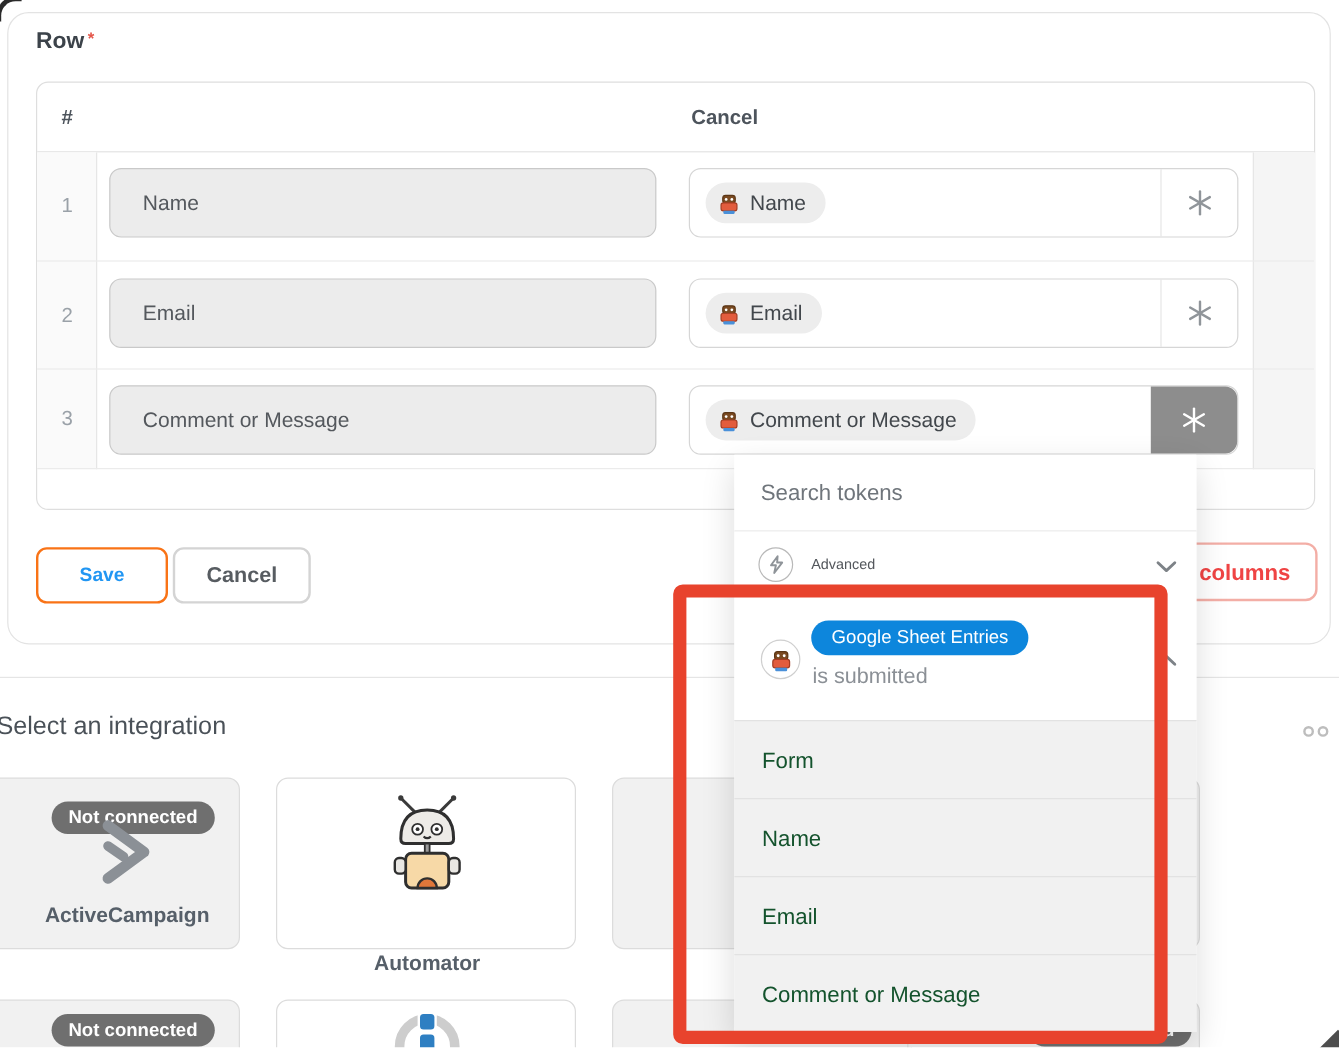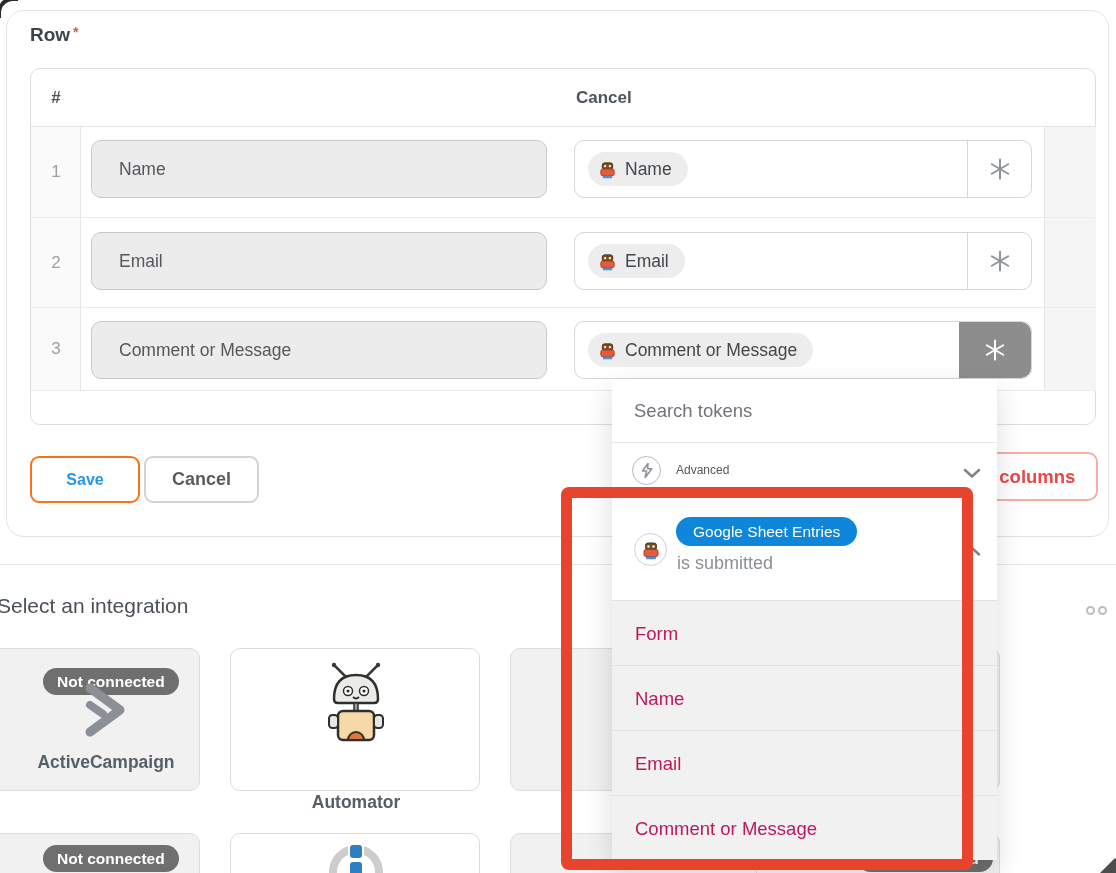--- a/index.html
+++ b/index.html
@@ -87,21 +87,21 @@
   .dd-chevron { position:absolute; right:16px; top:22px; }
   .dd-scrollthumb { position:absolute; right:15px; top:68px; width:6px; height:40px; background:#c6c6c6; border-radius:3px; }
   .dd-trigger { position:relative; height:102px; background:#fff; }
   .dd-avatar { position:absolute; left:22px; top:35px; width:33px; height:33px; border:1px solid #cfcfcf;
     border-radius:50%; display:flex; align-items:center; justify-content:center; background:#fff; }
   .dd-pill { position:absolute; left:64px; top:19px; height:29px; line-height:29px; border-radius:15px;
     background:#0d86dc; color:#fff; font-weight:400; font-size:15.5px; padding:0 17px; white-space:nowrap; }
   .dd-subtitle { position:absolute; left:65px; top:55px; color:#8b9096; font-size:18px; }
   .dd-chevron-up { position:absolute; right:16px; top:45px; }
   .dd-item { height:65px; line-height:65px; padding-left:23px; background:#f1f1f1;
-    border-top:1px solid #e2e2e2; color:#be185d; font-size:18.5px; }
+    border-top:1px solid #e2e2e2; color:#14532d; font-size:18.5px; }
 
   .red-box { position:absolute; left:561px; top:487px; width:412px; height:383px;
     border:11px solid #e8432d; border-radius:8px; z-index:6; pointer-events:none; }
 </style>
 </head>
 <body>
 
 <div class="screen">
 
   <div class="corner-clip">

